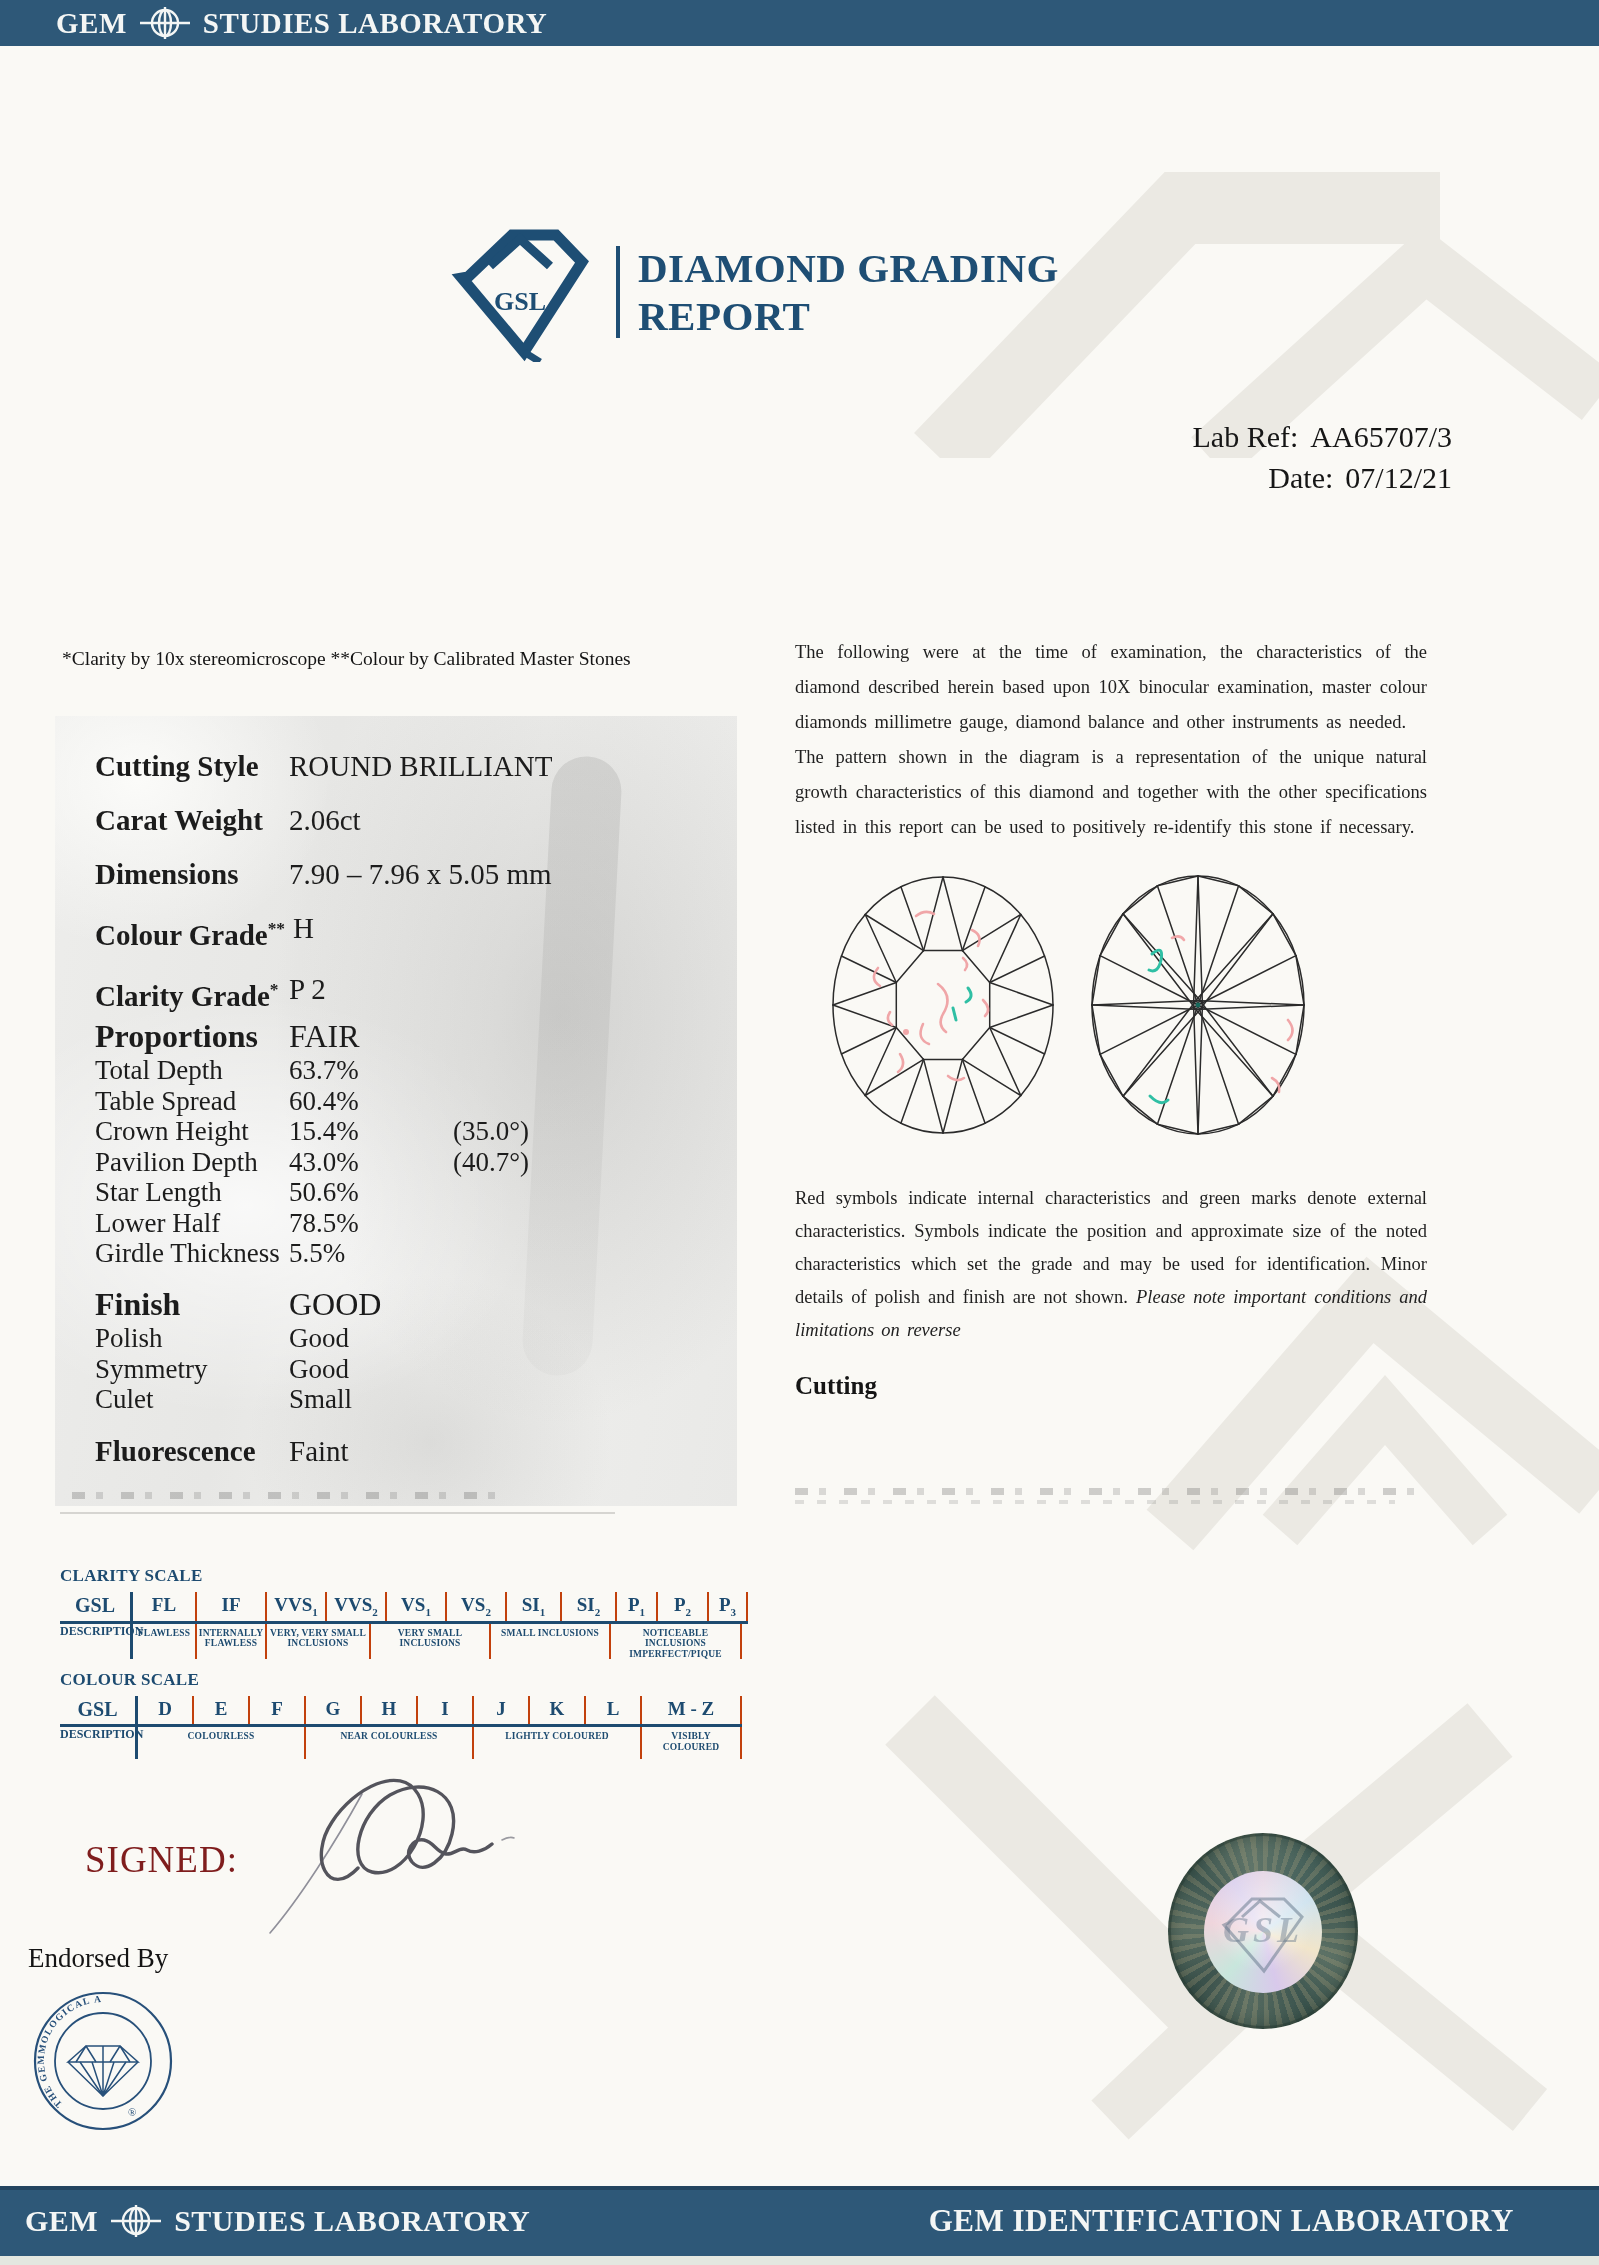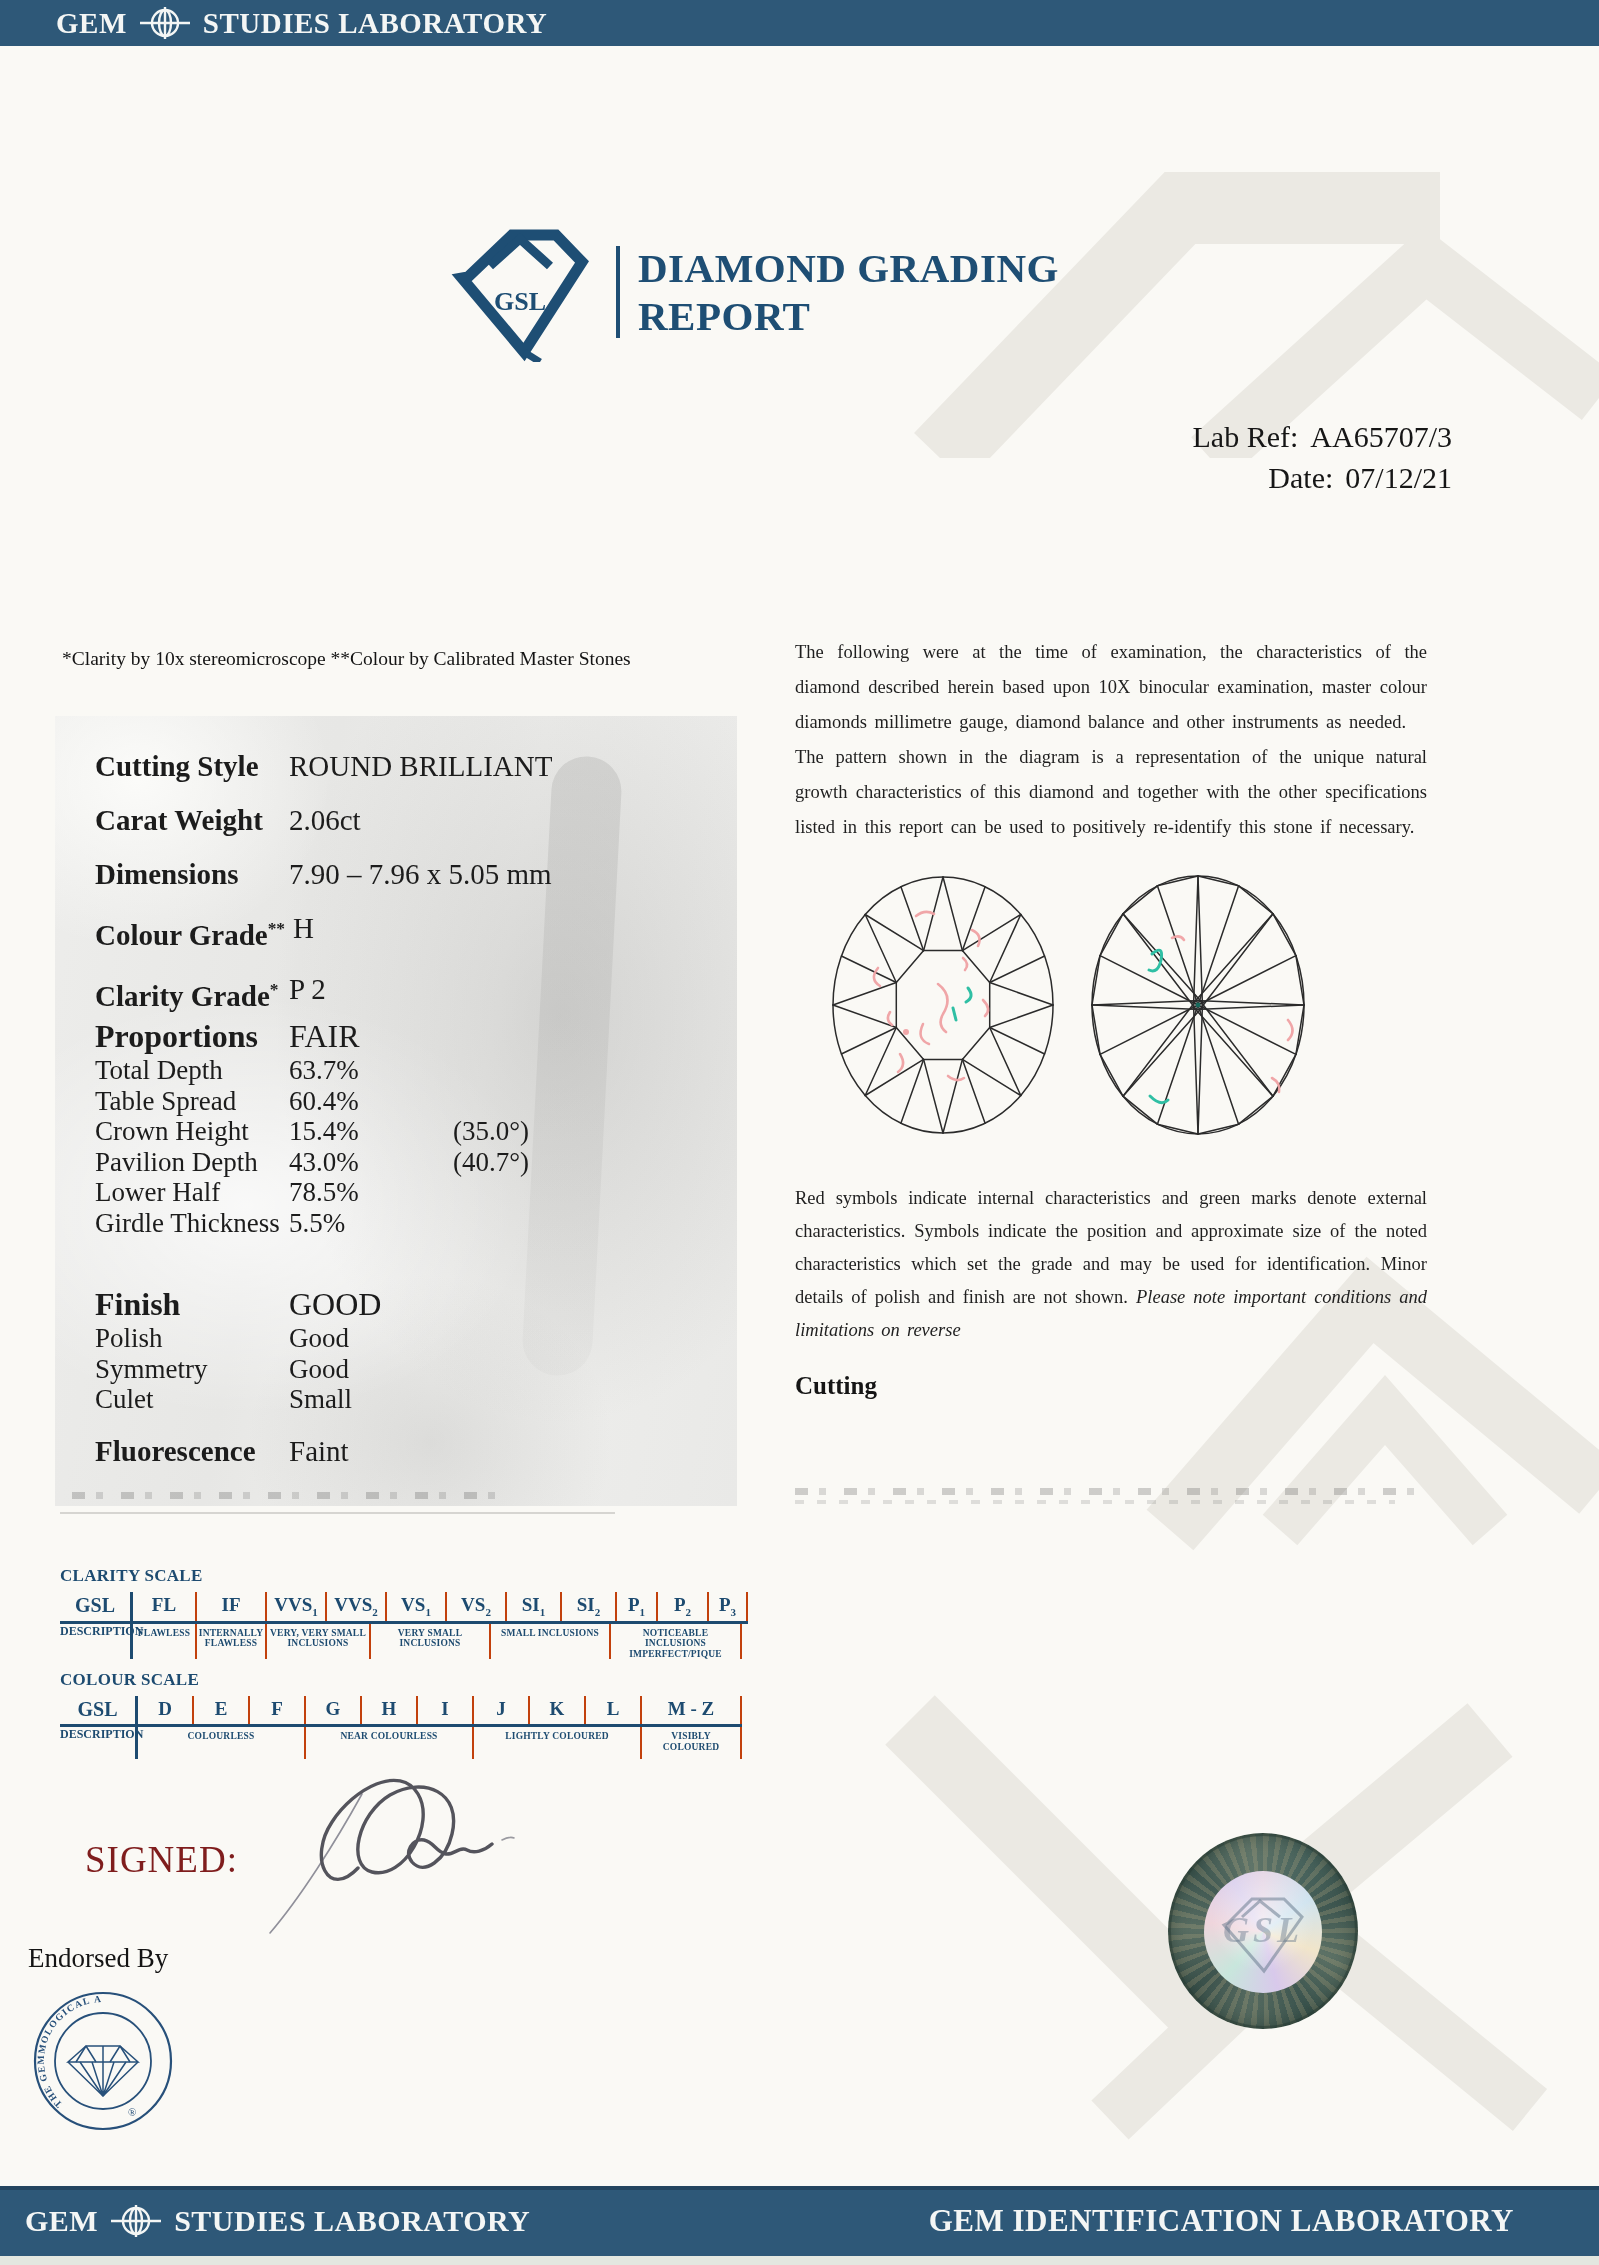--- a/index.html
+++ b/index.html
@@ -199,20 +199,24 @@
     </div>
     <div class="spec-row">
       <span class="spec-label">Crown Height</span>
       <span class="spec-value">15.4%</span>
       <span class="spec-extra">(35.0°)</span>
     </div>
     <div class="spec-row">
       <span class="spec-label">Pavilion Depth</span>
       <span class="spec-value">43.0%</span>
       <span class="spec-extra">(40.7°)</span>
+    </div>
+    <div class="spec-row">
+      <span class="spec-label">Star Length</span>
+      <span class="spec-value">50.6%</span>
     </div>
     <div class="spec-row">
       <span class="spec-label">Lower Half</span>
       <span class="spec-value">78.5%</span>
     </div>
     <div class="spec-row">
       <span class="spec-label">Girdle Thickness</span>
       <span class="spec-value">5.5%</span>
     </div>
   </div>

